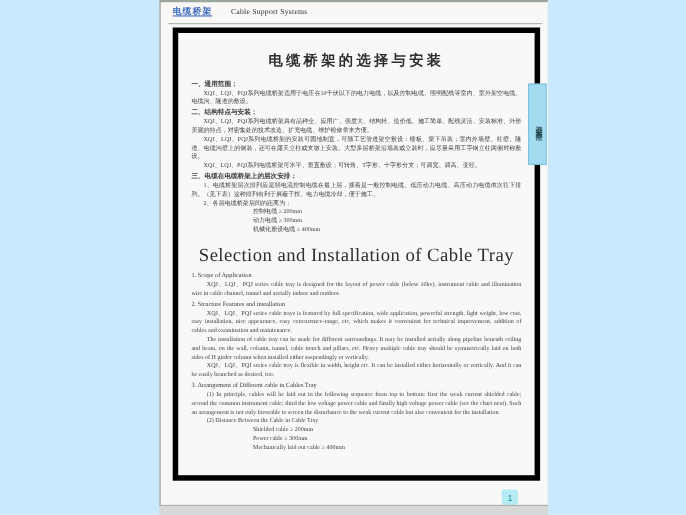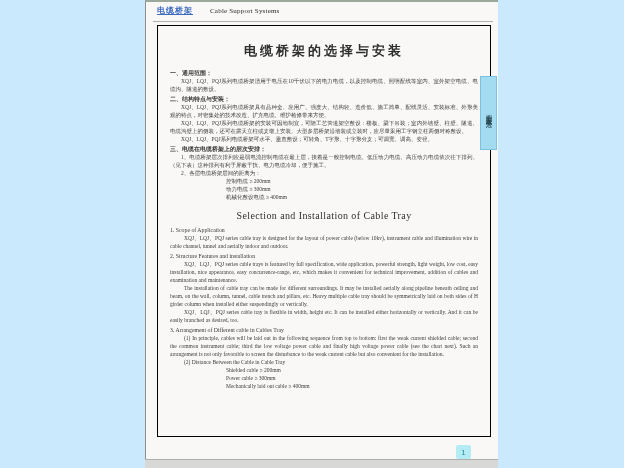--- a/index.html
+++ b/index.html
@@ -31,30 +31,30 @@
   }
   .doc-header .en{
     color:#2b2b2b;font-size:7px;margin-left:4px;letter-spacing:.2px;padding-left:13px;
   }
   .header-rule{
     position:absolute;left:7px;top:19px;width:340px;height:1px;
     background:#b0b0ae;
   }
   .content-box{
     position:absolute;left:11px;top:23px;width:334px;min-height:412px;
-    border:1px solid #000000;box-sizing:border-box;
+    border:5px solid #000000;box-sizing:border-box;
     padding:6px 12px 8px 12px;
     color:#3c3c3c;
   }
   .zh-title{
     text-align:center;font-size:13px;font-weight:bold;color:#2e2e2e;
     letter-spacing:3px;margin:10px 0 9px 0;
   }
   .en-title{
-    text-align:center;font-size:10px;color:#2f2f2f;
+    text-align:center;font-size:17px;color:#2f2f2f;
     letter-spacing:.4px;margin:9px 0 5px 0;
   }
   .para{font-size:5.5px;line-height:8px;text-align:justify;}
   .flow-zh .heading{font-weight:bold;font-size:6px;margin-top:2px;}
   .flow-zh .body{text-indent:11px;}
   .flow-en .heading{margin-top:2px;font-size:5.8px;}
   .flow-en .body{text-indent:14px;}
   .spec{margin-left:56px;text-align:left;}
   .side-tab{
     position:absolute;left:480px;top:76px;width:17px;height:74px;

